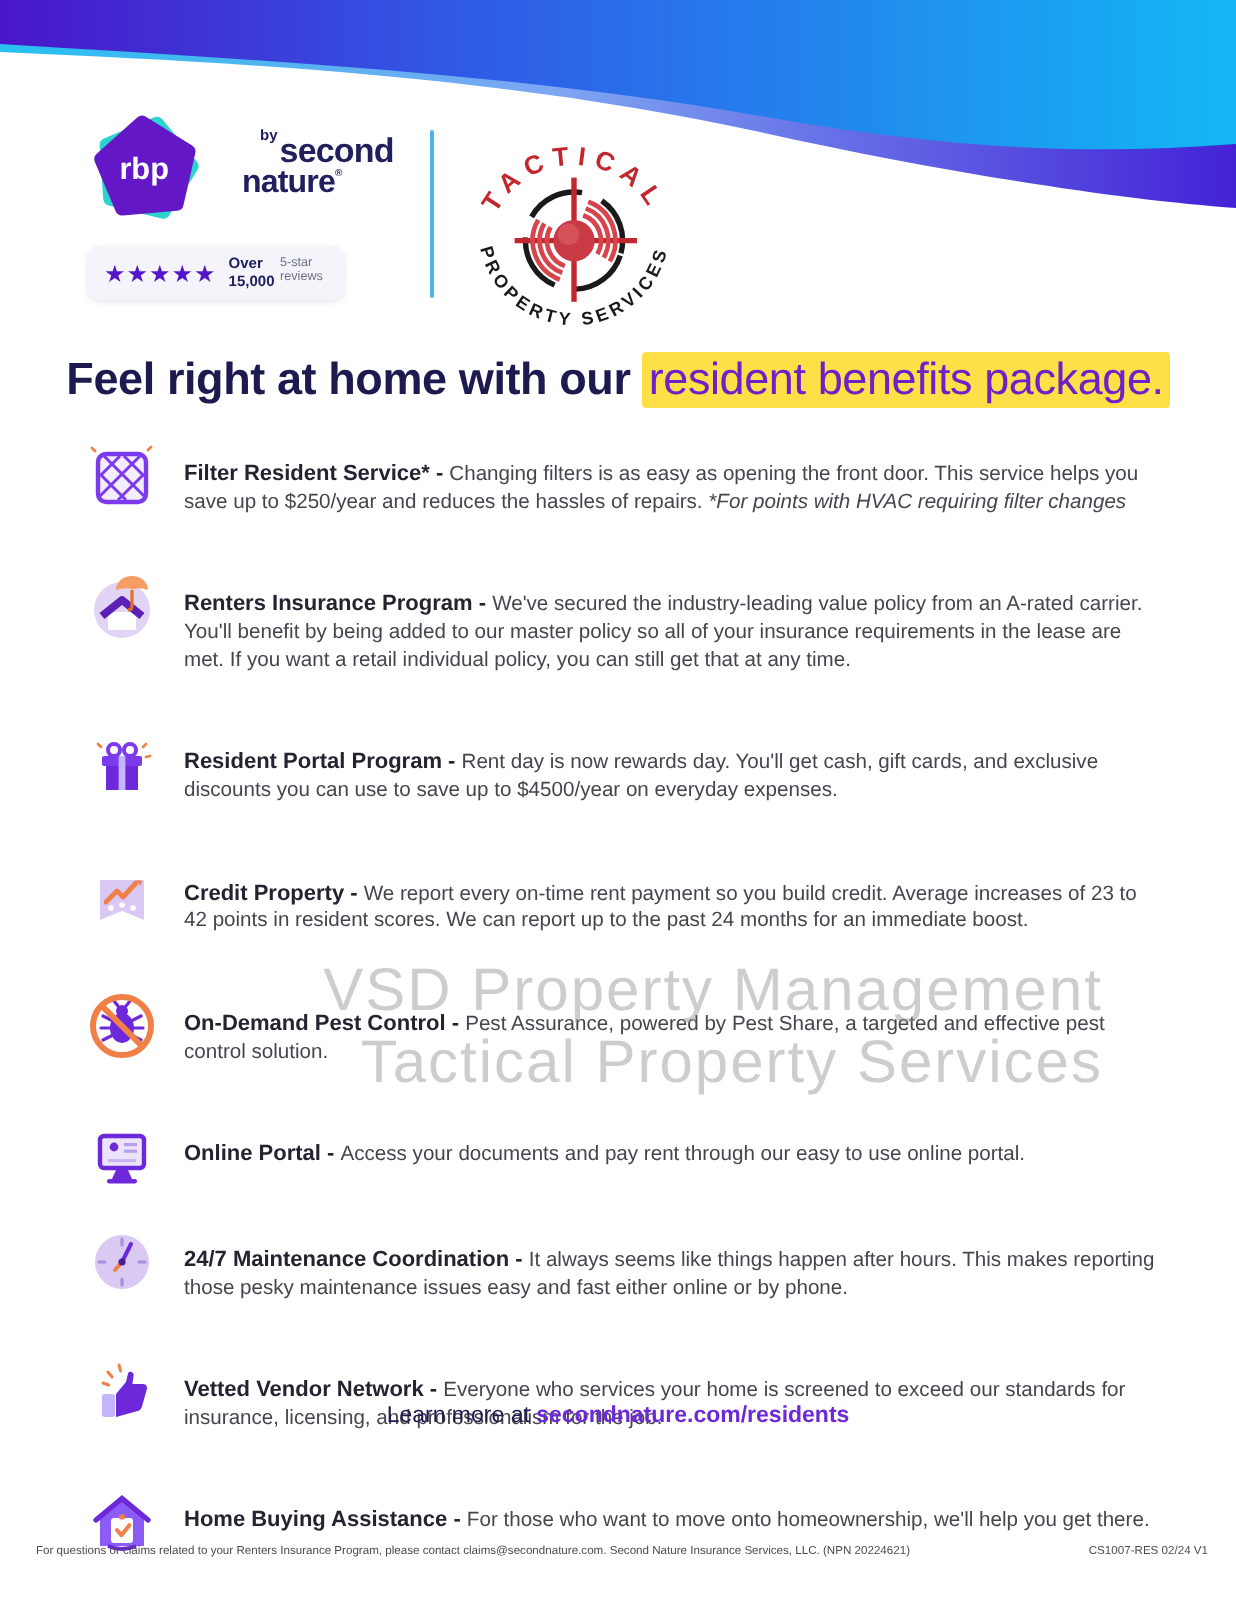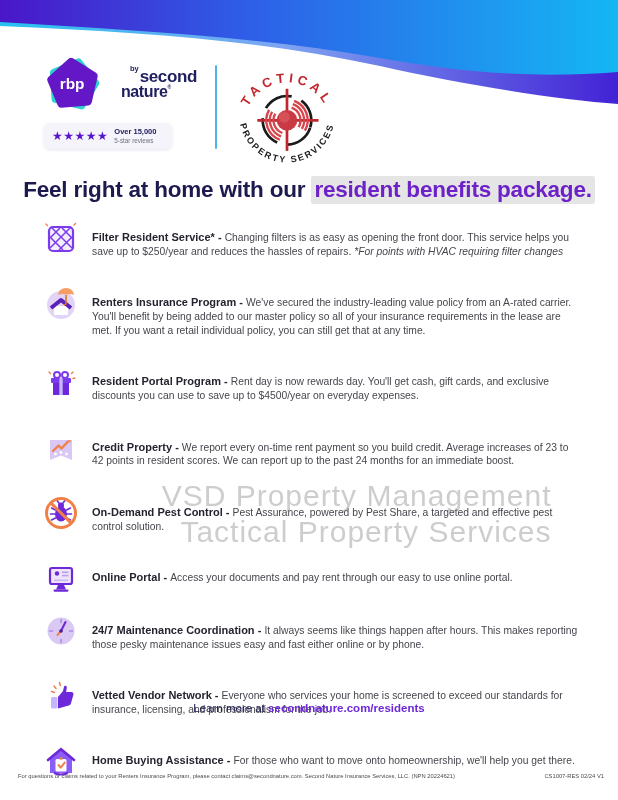--- a/index.html
+++ b/index.html
@@ -16,27 +16,27 @@
   .byline{margin-left:8px;line-height:0.92;color:#20205f;}
   .byline .by{font-size:7.5px;font-weight:700;vertical-align:top;position:relative;top:-3px;margin-right:1px;margin-left:20px;}
   .byline .brand{font-size:17px;font-weight:800;letter-spacing:-0.4px;}
   .byline .brand2{display:block;font-size:16px;font-weight:800;letter-spacing:-0.4px;margin-left:11px;}
   .byline .reg{font-size:5px;vertical-align:top;}
   .reviews-badge{
     margin-top:10px;display:flex;align-items:center;gap:6px;background:#f5f4fb;border-radius:6px;
     padding:5px 8px;box-shadow:0 1px 3px rgba(40,30,120,.12);width:128px;box-sizing:border-box;
   }
   .stars{color:#5516c9;font-size:12px;letter-spacing:0.5px;line-height:1;}
-  .reviews-text{display:flex;flex-direction:column;line-height:1.15;}
+  .reviews-text{display:flex;line-height:1.15;}
   .reviews-line1{font-size:7.5px;font-weight:700;color:#20205f;}
   .reviews-line2{font-size:6.3px;color:#6b7280;}
   .divider{width:2px;height:84px;background:#4db4ea;margin:10px 16px 0 18px;border-radius:1px;}
   
   .headline{position:relative;z-index:2;text-align:center;margin-top:2px;font-size:22.5px;font-weight:600;color:#1d1a4f;letter-spacing:-0.2px;}
-  .headline .hl{background:#e5e5e5;color:#6d21c8;font-weight:700;padding:1px 3px 2px 3px;border-radius:2px;}
+  .headline .hl{background:#fde047;color:#6d21c8;font-weight:400;padding:1px 3px 2px 3px;border-radius:2px;}
   
   .benefits{position:relative;z-index:2;list-style:none;margin:16px 28px 0 42px;padding:0;}
   .benefit{display:flex;gap:12px;margin-bottom:15px;}
   .benefit .icon{flex:0 0 38px;height:38px;}
   .benefit .txt{flex:1;font-size:10.3px;line-height:13.8px;color:#45454d;padding-top:2px;padding-right:10px;}
   .benefit .txt b{color:#242430;font-size:11px;}
   .benefit .txt i{color:#45454d;}
   
   .watermark{
     position:absolute;z-index:3;top:478px;left:50%;transform:translateX(-50%);

